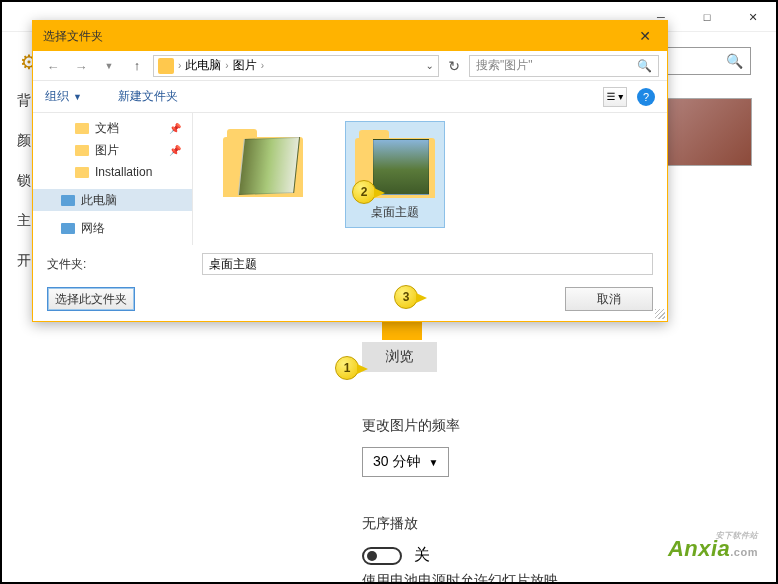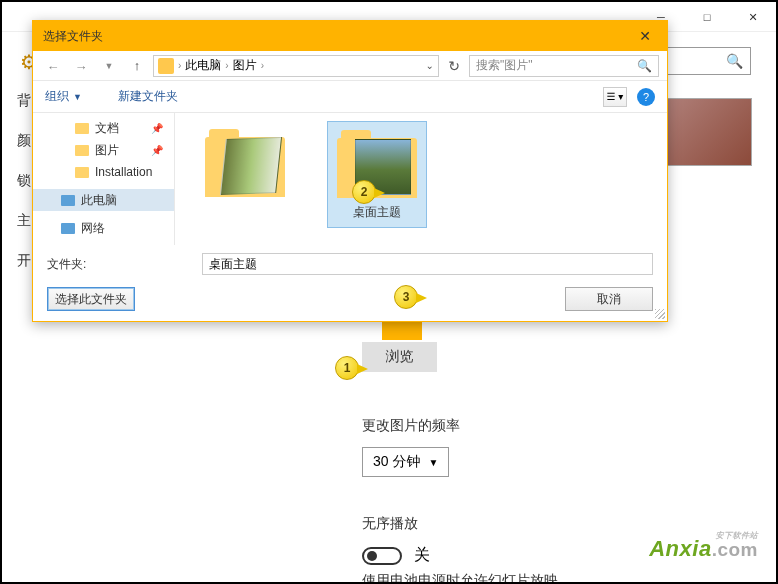--- a/index.html
+++ b/index.html
@@ -44,21 +44,21 @@
 .dlg-refresh { width: 22px; height: 22px; display: flex; align-items: center; justify-content: center; font-size: 14px; color: #555; }
 .dlg-search { width: 190px; height: 22px; border: 1px solid #ccc; display: flex; align-items: center; padding: 0 6px; font-size: 12px; color: #888; justify-content: space-between; }
 
 .dlg-toolbar { height: 32px; display: flex; align-items: center; padding: 0 12px; gap: 36px; border-bottom: 1px solid #e8e8e8; }
 .dlg-tool-item { font-size: 12px; color: #2a5a99; display: flex; align-items: center; gap: 4px; }
 .dlg-tool-right { margin-left: auto; display: flex; align-items: center; gap: 10px; }
 .dlg-viewbtn { width: 24px; height: 20px; border: 1px solid #ccc; display: flex; align-items: center; justify-content: center; font-size: 10px; background: linear-gradient(#fff,#eee); }
 .dlg-help { width: 18px; height: 18px; border-radius: 50%; background: #1e88e5; color: #fff; font-size: 11px; display: flex; align-items: center; justify-content: center; }
 
 .dlg-body { display: flex; height: 132px; }
-.dlg-tree { width: 142px; border-right: 1px solid #e8e8e8; padding: 4px 0; overflow: hidden; }
+.dlg-tree { width: 160px; border-right: 1px solid #e8e8e8; padding: 4px 0; overflow: hidden; }
 .dlg-tree-item { height: 22px; display: flex; align-items: center; gap: 6px; padding-left: 28px; font-size: 12px; color: #333; }
 .dlg-tree-item.selected { background: #d8e6f2; }
 .dlg-tree-item.indented { padding-left: 42px; }
 .dlg-tree-icon { width: 14px; height: 11px; background: #ffd36b; border-radius: 1px; display: inline-block; }
 .dlg-tree-icon.pc { background: #5aa0d8; }
 .dlg-pin { margin-left: auto; margin-right: 10px; color: #888; font-size: 10px; }
 
 .dlg-files { flex: 1; display: flex; padding: 8px 20px; gap: 32px; align-items: flex-start; }
 .dlg-file { width: 100px; text-align: center; padding: 6px; }
 .dlg-file.selected { background: #cce5f6; border: 1px solid #8cc0e8; }
@@ -77,21 +77,21 @@
 .dlg-btn-row { display: flex; justify-content: space-between; gap: 10px; }
 .dlg-btn { width: 88px; height: 24px; border: 1px solid #aaa; background: linear-gradient(#fafafa,#e8e8e8); font-size: 12px; color: #333; display: flex; align-items: center; justify-content: center; }
 .dlg-btn.primary { border: 1px solid #4a90d6; box-shadow: 0 0 0 1px #9cc7eb inset; }
 .dlg-resize { position: absolute; bottom: 2px; right: 2px; width: 10px; height: 10px; background: repeating-linear-gradient(135deg, #bbb 0 1px, transparent 1px 3px); }
 
 
 .callout { position: absolute; width: 24px; height: 24px; background: radial-gradient(circle at 35% 30%, #fff178, #f0c500); border: 1px solid #c29e00; border-radius: 50%; display: flex; align-items: center; justify-content: center; font-size: 12px; font-weight: bold; color: #5a4900; z-index: 50; }
 .callout::after { content: ''; position: absolute; right: -10px; top: 7px; width: 0; height: 0; border-left: 11px solid #e9c200; border-top: 5px solid transparent; border-bottom: 5px solid transparent; }
 
 .watermark { position: absolute; bottom: 20px; right: 18px; font-size: 22px; color: #6ea720; font-weight: 700; font-style: italic; letter-spacing: 0.5px; }
-.watermark .dim { color: #aaa; font-size: 19px; font-style: normal; }
+.watermark .dim { color: #aaa; font-size: 11px; font-style: normal; }
 .watermark .sub { position: absolute; top: -6px; right: 0; font-size: 8px; color: #bbb; }
 </style>
 </head>
 <body>
 
 <div class="bg-window">
   <div class="bg-titlebar">
     <div class="bg-winbtn">─</div>
     <div class="bg-winbtn">□</div>
     <div class="bg-winbtn">✕</div>

